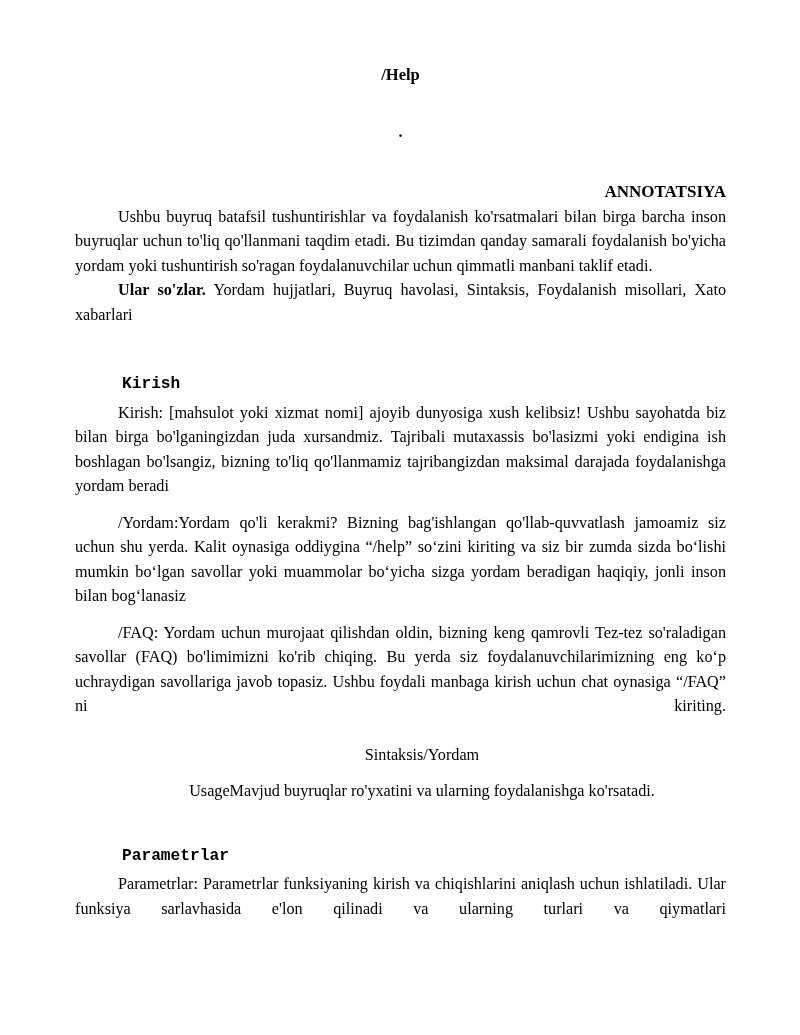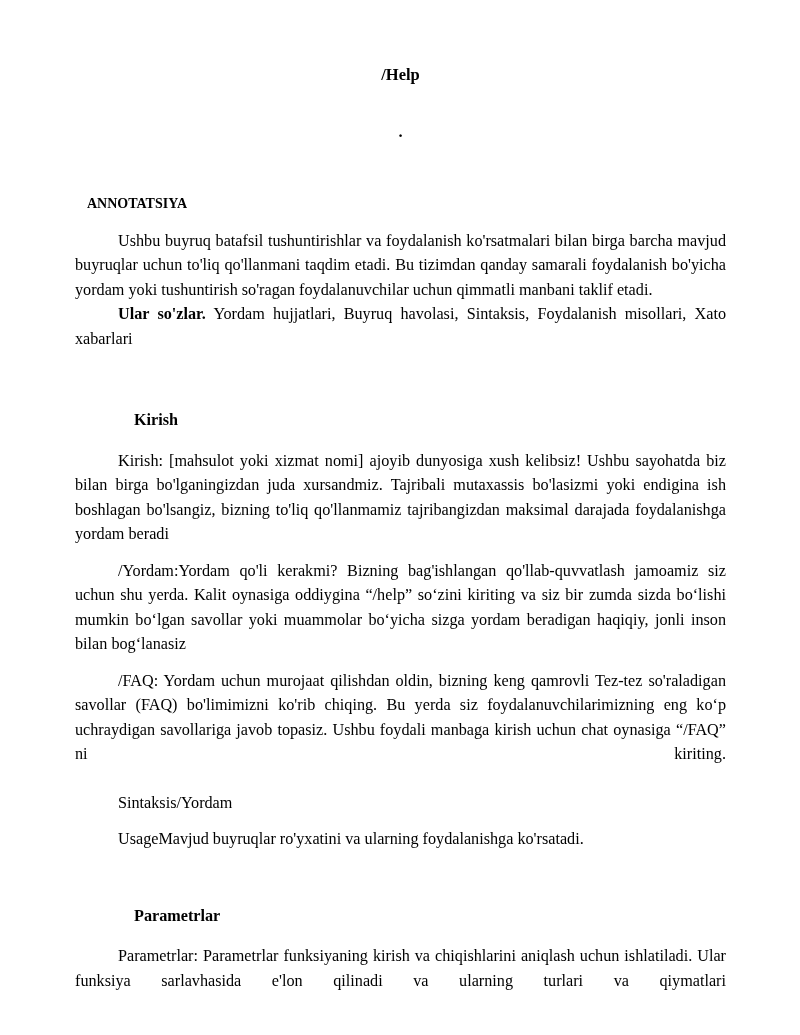--- a/index.html
+++ b/index.html
@@ -37,71 +37,72 @@
   }
   .dot-line {
     text-align: center;
     font-size: 16.5px;
     line-height: 24.5px;
     margin: 0;
     padding-top: 32px;
     font-weight: bold;
   }
   .section-title {
-    text-align: left;
+    text-align: right;
     font-weight: bold;
-    font-size: 14px;
+    font-size: 17px;
     line-height: 24.5px;
-    margin: 12px;
+    margin: 0;
     padding-top: 36px;
   }
   p.body-para {
     font-size: 16.2px;
     line-height: 24.5px;
     margin: 0;
     text-align: justify;
     text-indent: 43px;
     -webkit-hyphens: none;
     hyphens: none;
   }
   p.body-para.last-line-stretch {
     text-align-last: justify;
   }
   .heading {
     font-size: 16.2px;
     line-height: 24.5px;
     font-weight: bold;
-    margin: 16px;
+    margin: 4px;
     padding-left: 43px;
+    font-family: Liberation Mono, monospace;
   }
   .plain-line {
     font-size: 16.2px;
     line-height: 24.5px;
     margin: 0;
     padding-left: 43px;
-    text-align: left;
+    text-align: center;
   }
   .gap-sm { height: 12px; }
   .gap-md { height: 24px; }
   .gap-lg { height: 41px; }
   b.inline-bold { font-weight: bold; }
 </style>
 </head>
 <body>
 
 <div class="page">
   <div class="content">
 
     <h1 class="doc-title">/Help</h1>
 
     <div class="dot-line">.</div>
 
     <h2 class="section-title">ANNOTATSIYA</h2>
 
-    <p class="body-para">Ushbu buyruq batafsil tushuntirishlar va foydalanish ko'rsatmalari bilan birga barcha mavjud buyruqlar uchun to'liq qo'llanmani taqdim etadi. Bu tizimdan qanday samarali foydalanish bo'yicha yordam yoki tushuntirish so'ragan foydalanuvchilar uchun qimmatli manbani taklif etadi.</p>
+    <p class="body-para">Ushbu buyruq batafsil tushuntirishlar va foydalanish ko'rsatmalari bilan birga barcha inson buyruqlar uchun to'liq qo'llanmani taqdim etadi. Bu tizimdan qanday samarali foydalanish bo'yicha yordam yoki tushuntirish so'ragan foydalanuvchilar uchun qimmatli manbani taklif etadi.</p>
 
     <p class="body-para"><b class="inline-bold">Ular so'zlar.</b><span> Yordam hujjatlari, Buyruq havolasi, Sintaksis, Foydalanish misollari, Xato xabarlari</span></p>
 
     <div class="gap-lg"></div>
 
     <h3 class="heading">Kirish</h3>
 
     <p class="body-para">Kirish: [mahsulot yoki xizmat nomi] ajoyib dunyosiga xush kelibsiz! Ushbu sayohatda biz bilan birga bo'lganingizdan juda xursandmiz. Tajribali mutaxassis bo'lasizmi yoki endigina ish boshlagan bo'lsangiz, bizning to'liq qo'llanmamiz tajribangizdan maksimal darajada foydalanishga yordam beradi</p>
 
     <div class="gap-sm"></div>

